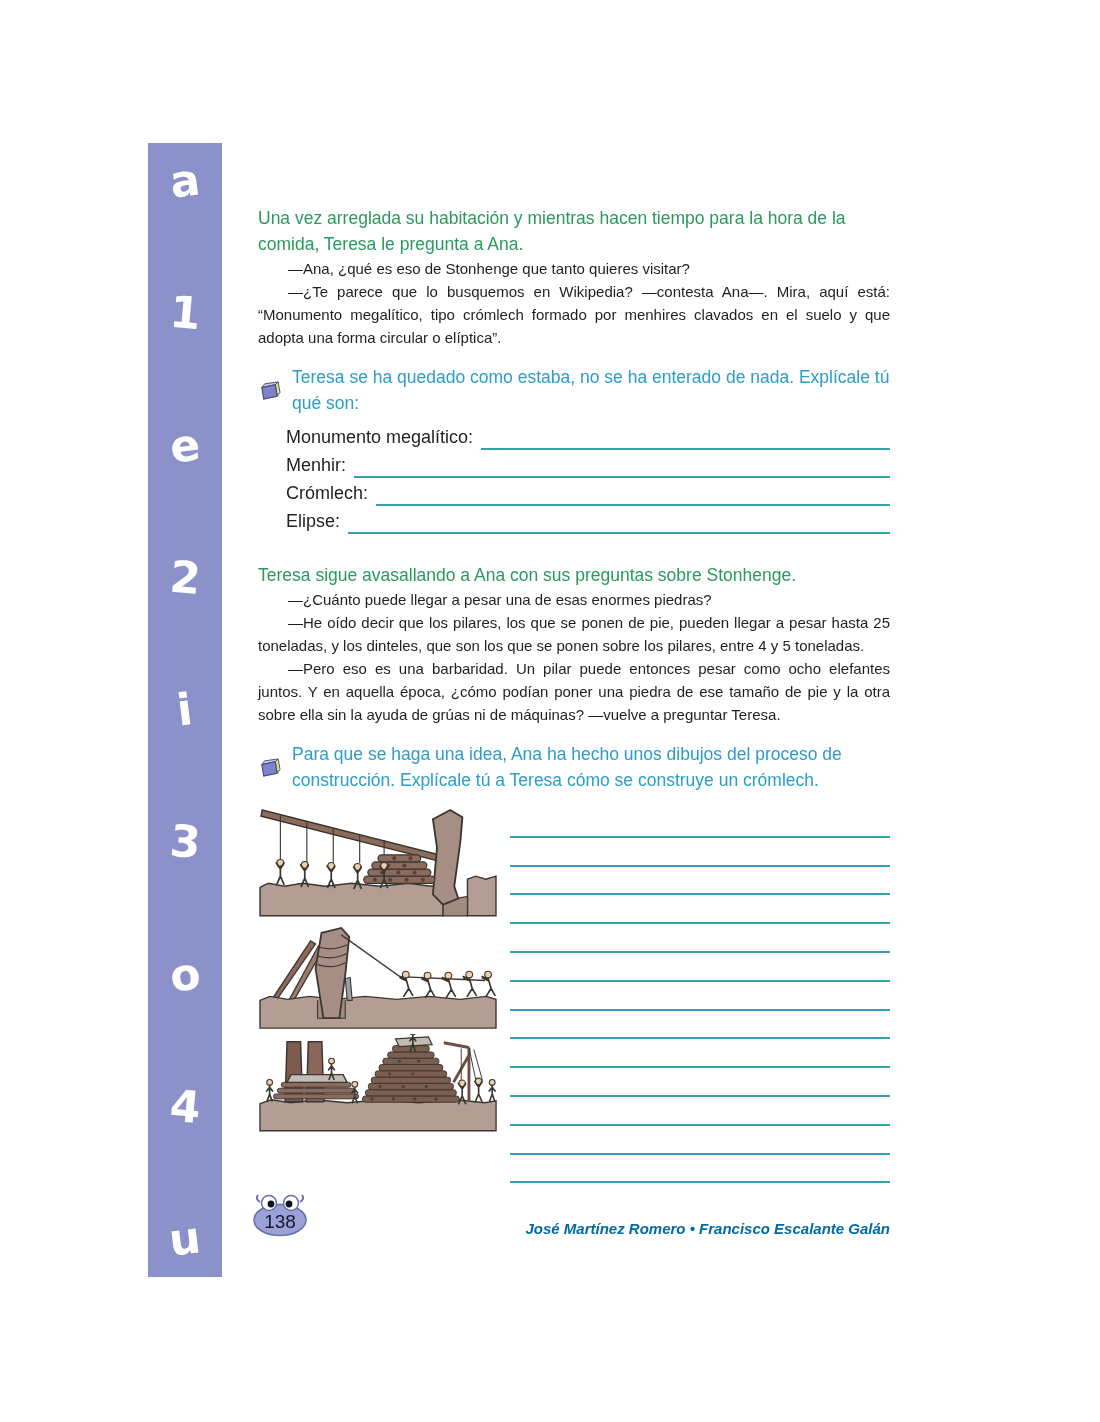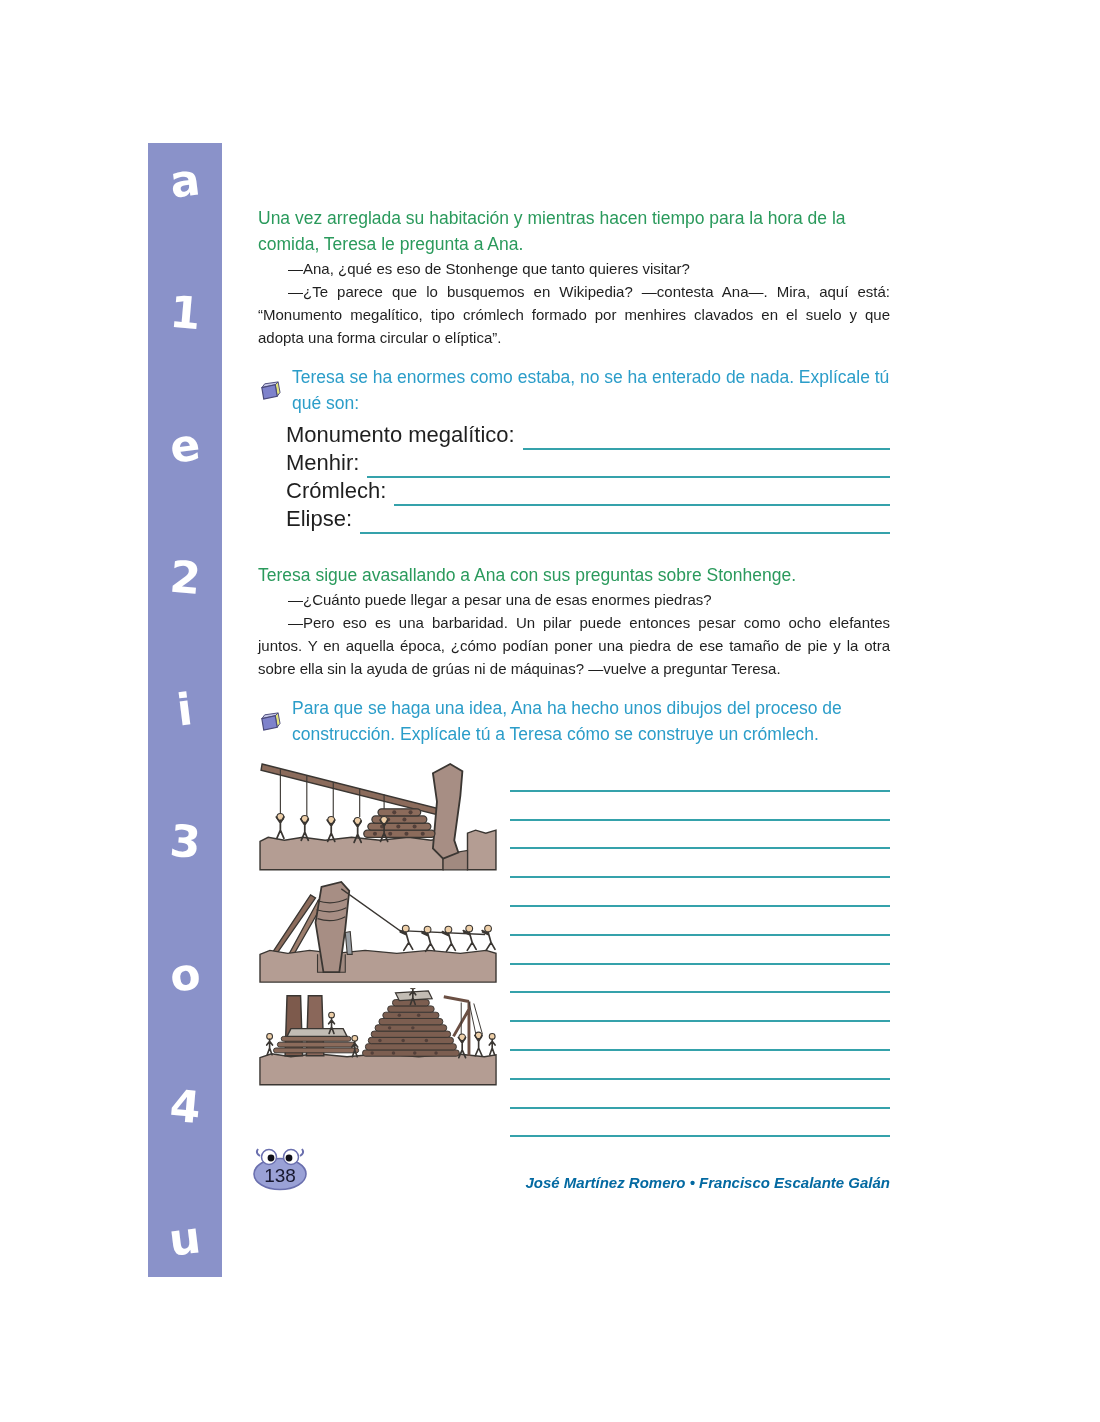--- a/index.html
+++ b/index.html
@@ -24,21 +24,21 @@
   p.justify{text-align:justify;}
   .sp-sm{margin-top:9px;}
   .sp-md{margin-top:8px;}
   .quote-italic{}
 
   .activity{display:flex;gap:11px;margin-top:15px;}
   .cube{flex:0 0 23px;margin-top:3px;}
   .prompt{flex:1;color:var(--activity_blue,#2b9dc9);font-size:17.5px;line-height:26px;margin:0;}
 
   .fields{margin-top:6px;margin-left:28px;}
-  .fill-row{display:flex;align-items:flex-end;height:28px;font-size:22px;}
+  .fill-row{display:flex;align-items:flex-end;height:28px;font-size:18px;}
   .fill-label{white-space:nowrap;padding-bottom:2px;}
   .fill-line{flex:1;margin-left:8px;border-bottom:2px solid var(--rule_teal,#35a2ab);height:20px;}
 
   
   .bottom{display:flex;margin-top:14px;}
   .illus-col{flex:0 0 240px;display:flex;flex-direction:column;gap:4px;}
   .illus{width:240px;}
   .illus svg{display:block;width:100%;height:auto;}
   .lines-col{flex:1;margin-left:12px;padding-top:2px;}
   .answer-line{height:26.8px;border-bottom:2px solid var(--rule_teal,#35a2ab);}
@@ -95,21 +95,21 @@
     <p class="body sp-sm">—Ana, ¿qué es eso de Stonhenge que tanto quieres visitar?</p>
 
     <p class="body justify sp-md"><span>—¿Te parece que lo busquemos en Wikipedia? —contesta Ana—. Mira, aquí está: “</span><span class="quote-italic">Monumento megalítico, tipo crómlech formado por menhires clavados en el suelo y que adopta una forma circular o elíptica</span><span>”.</span></p>
 
     <div class="activity">
       <svg class="cube" viewBox="0 0 24 22">
         <polygon points="4,7 7,3 21,1 18,4" fill="#c8c9e8" stroke="#4a4a7a" stroke-width="1"></polygon>
         <polygon points="18,4 21,1 23,12 20,16" fill="#e3e37c" stroke="#4a4a7a" stroke-width="1"></polygon>
         <polygon points="4,7 18,4 20,16 6,19" fill="#7e82cb" stroke="#4a4a7a" stroke-width="1.2"></polygon>
       </svg>
-      <p class="prompt">Teresa se ha enormes como estaba, no se ha enterado de nada. Explícale tú qué son:</p>
+      <p class="prompt">Teresa se ha quedado como estaba, no se ha enterado de nada. Explícale tú qué son:</p>
     </div>
 
     <div class="fields" id="fill-fields">
         <div class="fill-row">
           <span class="fill-label">Monumento megalítico:</span>
           <span class="fill-line"></span>
         </div>
         <div class="fill-row">
           <span class="fill-label">Menhir:</span>
           <span class="fill-line"></span>
@@ -120,20 +120,21 @@
         </div>
         <div class="fill-row">
           <span class="fill-label">Elipse:</span>
           <span class="fill-line"></span>
         </div>
       </div>
 
     <p class="green-heading" id="narr2">Teresa sigue avasallando a Ana con sus preguntas sobre Stonhenge.</p>
 
     <p class="body sp-sm">—¿Cuánto puede llegar a pesar una de esas enormes piedras?</p>
+    <p class="body justify sp-md">—He oído decir que los pilares, los que se ponen de pie, pueden llegar a pesar hasta 25 toneladas, y los dinteles, que son los que se ponen sobre los pilares, entre 4 y 5 toneladas.</p>
     <p class="body justify sp-md">—Pero eso es una barbaridad. Un pilar puede entonces pesar como ocho elefantes juntos. Y en aquella época, ¿cómo podían poner una piedra de ese tamaño de pie y la otra sobre ella sin la ayuda de grúas ni de máquinas? —vuelve a preguntar Teresa.</p>
 
     <div class="activity">
       <svg class="cube" viewBox="0 0 24 22">
         <polygon points="4,7 7,3 21,1 18,4" fill="#c8c9e8" stroke="#4a4a7a" stroke-width="1"></polygon>
         <polygon points="18,4 21,1 23,12 20,16" fill="#e3e37c" stroke="#4a4a7a" stroke-width="1"></polygon>
         <polygon points="4,7 18,4 20,16 6,19" fill="#7e82cb" stroke="#4a4a7a" stroke-width="1.2"></polygon>
       </svg>
       <p class="prompt">Para que se haga una idea, Ana ha hecho unos dibujos del proceso de construcción. Explícale tú a Teresa cómo se construye un crómlech.</p>
     </div>

